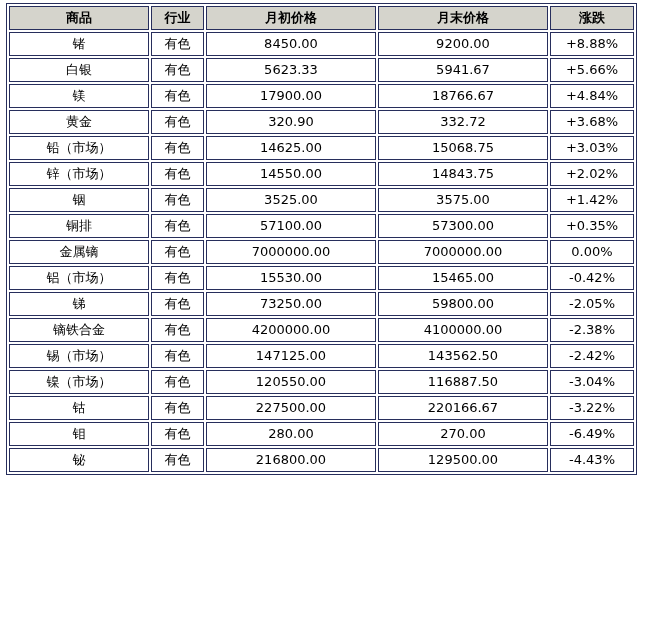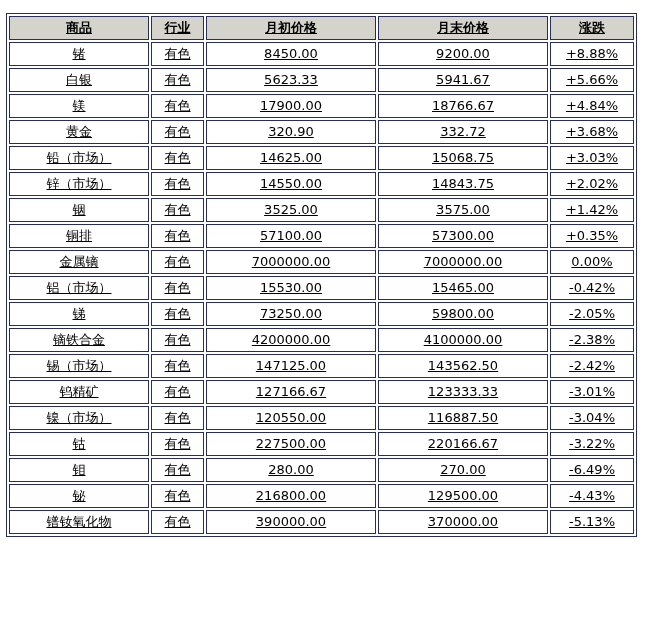--- a/index.html
+++ b/index.html
@@ -5,22 +5,21 @@
   html, body {
     margin: 0;
     padding: 0;
     background: #ffffff;
     width: 654px;
     height: 630px;
     overflow: hidden;
     font-family: "DejaVu Sans", "Liberation Sans", sans-serif;
   }
   .page {
-    padding: 13px 0 0 6px;
-    text-decoration: underline;
+    padding: 3px 0 0 6px;
   }
   table.price-table {
     border-collapse: separate;
     border-spacing: 2px;
     border: 1px solid var(--border-color, #272e5c);
     background: #ffffff;
     table-layout: fixed;
   }
   table.price-table th,
   table.price-table td {
@@ -156,27 +155,20 @@
           <td>-2.38%</td>
         </tr>
         <tr>
           <td>锡（市场）</td>
           <td>有色</td>
           <td>147125.00</td>
           <td>143562.50</td>
           <td>-2.42%</td>
         </tr>
         <tr>
-          <td>钨精矿</td>
-          <td>有色</td>
-          <td>127166.67</td>
-          <td>123333.33</td>
-          <td>-3.01%</td>
-        </tr>
-        <tr>
           <td>镍（市场）</td>
           <td>有色</td>
           <td>120550.00</td>
           <td>116887.50</td>
           <td>-3.04%</td>
         </tr>
         <tr>
           <td>钴</td>
           <td>有色</td>
           <td>227500.00</td>
@@ -190,22 +182,15 @@
           <td>270.00</td>
           <td>-6.49%</td>
         </tr>
         <tr>
           <td>铋</td>
           <td>有色</td>
           <td>216800.00</td>
           <td>129500.00</td>
           <td>-4.43%</td>
         </tr>
-        <tr>
-          <td>镨钕氧化物</td>
-          <td>有色</td>
-          <td>390000.00</td>
-          <td>370000.00</td>
-          <td>-5.13%</td>
-        </tr>
       </tbody>
   </table>
 </div>
 
 </body></html>

